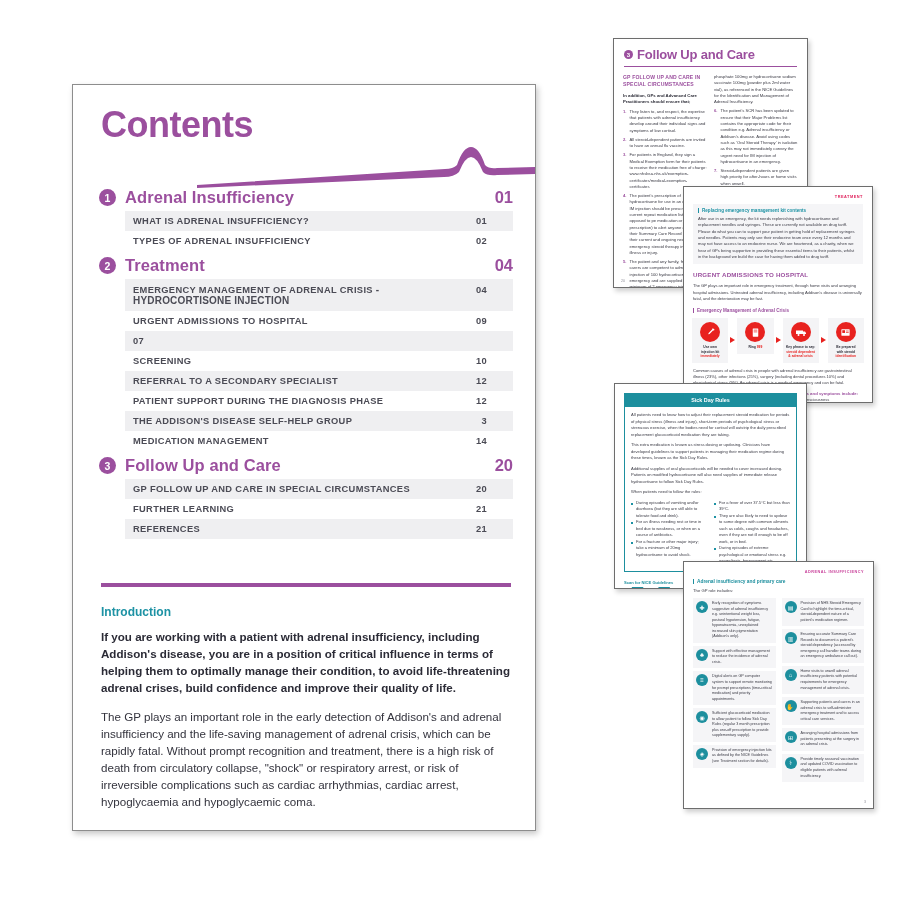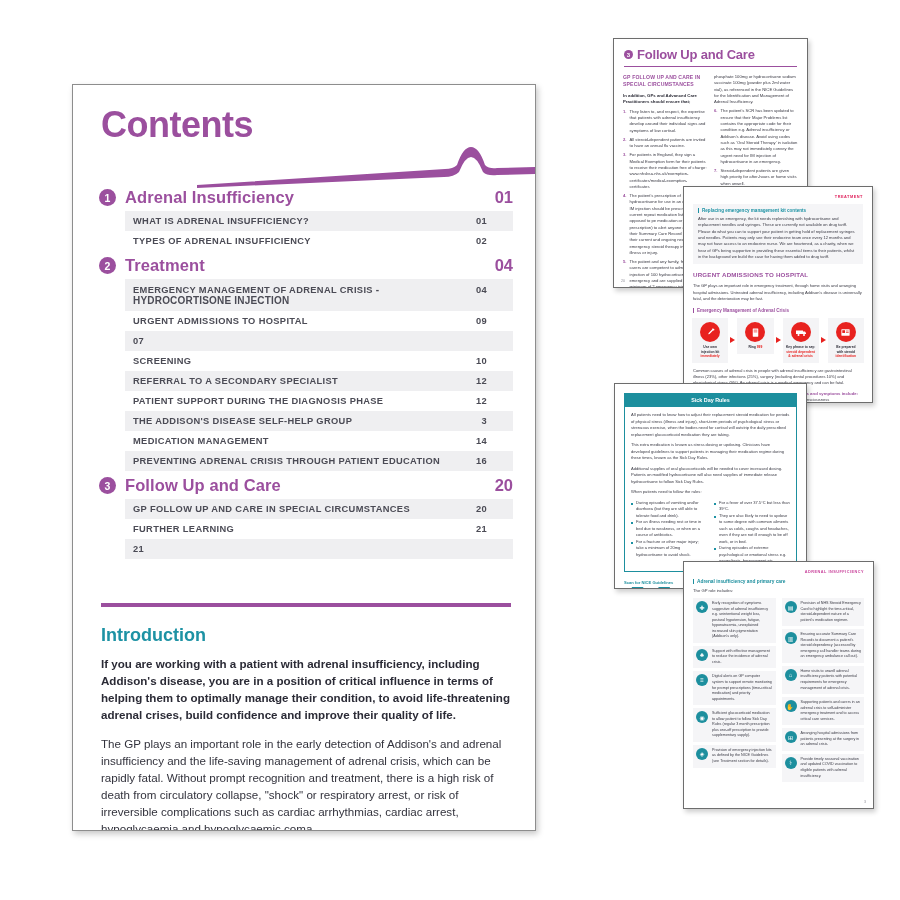--- a/index.html
+++ b/index.html
@@ -63,21 +63,21 @@
   .sub.alt{background:#efeff1;}
   .sub-label{flex:1 1 auto;text-transform:uppercase;}
   .sub-label .small{font-size:10px;letter-spacing:.2px;}
   .sub-page{font-size:9.3px;font-weight:bold;color:#4b4b55;padding-right:2px;}
 
   .rule{
     height:4px;background:#9b4f9e;
     margin:44px 2px 18px 2px;
   }
   .intro-h{
-    font-size:18px;font-weight:bold;color:#1d92a4;
+    font-size:12px;font-weight:bold;color:#1d92a4;
     margin:0 0 9px 2px;
   }
   .intro-p{
     font-size:11.6px;line-height:1.48;color:#2b2b36;
     margin:0 0 11px 2px;font-weight:bold;
   }
   .intro-p.normal{font-weight:normal;color:#33333d;}
 
   
   .thumb{
@@ -216,41 +216,38 @@
             <div class="sub-page">12</div>
           </div>
           <div class="sub alt">
             <div class="sub-label">THE ADDISON'S DISEASE SELF-HELP GROUP</div>
             <div class="sub-page">3</div>
           </div>
           <div class="sub">
             <div class="sub-label">MEDICATION MANAGEMENT</div>
             <div class="sub-page">14</div>
           </div>
-          <div class="sub alt">
-            <div class="sub-label">PREVENTING ADRENAL CRISIS THROUGH PATIENT EDUCATION</div>
-            <div class="sub-page">16</div>
-          </div>
         </div>
 
         <div class="toc-section">
           <div class="sec-head">
             <div class="badge">3</div>
             <div class="sec-title">Follow Up and Care</div>
             <div class="sec-page">20</div>
           </div>
           <div class="sub alt">
             <div class="sub-label">GP FOLLOW UP AND CARE IN SPECIAL CIRCUMSTANCES</div>
             <div class="sub-page">20</div>
           </div>
           <div class="sub">
             <div class="sub-label">FURTHER LEARNING</div>
             <div class="sub-page">21</div>
           </div>
           <div class="sub alt">
+            <div class="sub-label">REFERENCES</div>
             <div class="sub-page">21</div>
           </div>
         </div>
 
       </div>
 
       <div class="rule"></div>
 
       <h2 class="intro-h">Introduction</h2>
       <p class="intro-p">If you are working with a patient with adrenal insufficiency, including Addison's disease, you are in a position of critical influence in terms of helping them to optimally manage their condition, to avoid life-threatening adrenal crises, build confidence and improve their quality of life.</p>

